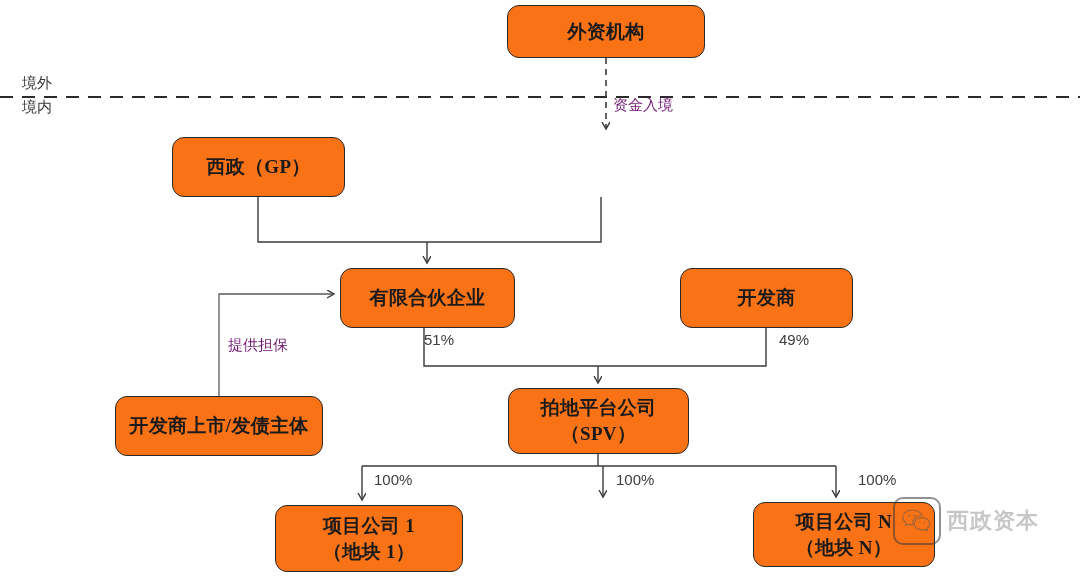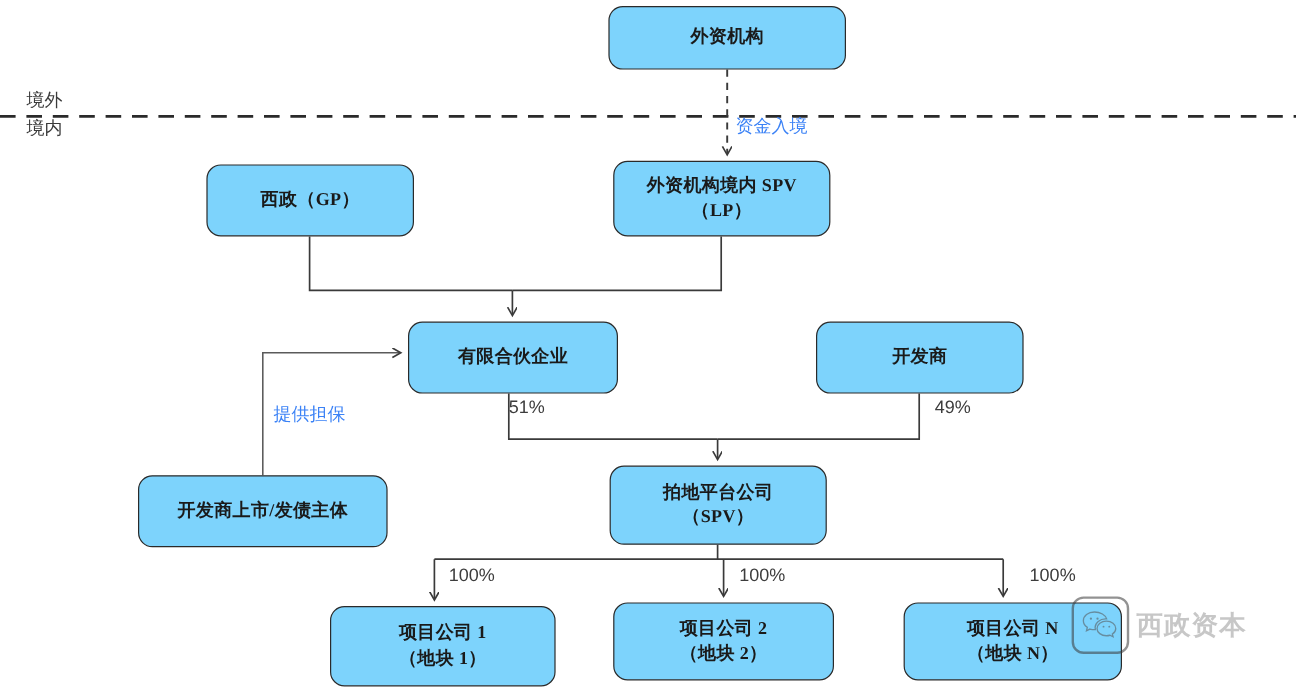--- a/index.html
+++ b/index.html
@@ -23,29 +23,29 @@
     top: 0;
     width: 1080px;
     height: 582px;
     pointer-events: none;
   }
   .node {
     position: absolute;
     box-sizing: border-box;
     border: 1.6px solid #2a2a2a;
     border-radius: 12px;
-    background: #7dd3fc;
+    background: #f97316;
     display: flex;
     flex-direction: column;
     align-items: center;
     justify-content: center;
     text-align: center;
     color: #1a1a1a;
     font-weight: bold;
-    font-size: 15px;
+    font-size: 19px;
     line-height: 1.35;
     font-family: "Liberation Serif", "DejaVu Serif", serif;
     letter-spacing: 0.3px;
   }
   .node .line2 {
     display: block;
   }
   .edge-label {
     position: absolute;
     font-family: "Liberation Sans", "DejaVu Sans", sans-serif;
@@ -57,21 +57,21 @@
     position: absolute;
     font-family: "Liberation Serif", "DejaVu Serif", serif;
     font-size: 15px;
     color: #3a3a3a;
     white-space: nowrap;
   }
   .cn-label {
     position: absolute;
     font-family: "Liberation Serif", "DejaVu Serif", serif;
     font-size: 15px;
-    color: #3b82f6;
+    color: #701a75;
     white-space: nowrap;
   }
   
   .watermark {
     position: absolute;
     display: flex;
     align-items: center;
     gap: 6px;
     opacity: 0.55;
   }
@@ -132,24 +132,20 @@
   <div class="boundary-label" style="left:22px; top:98px;">境内</div>
 
   <div class="node" style="left:507px; top:5px; width:198px; height:53px;">
     <span>外资机构</span>
   </div>
 
   <div class="node" style="left:172px; top:137px; width:173px; height:60px;">
     <span>西政（GP）</span>
   </div>
 
-  <div class="node" style="left:511px; top:134px; width:181px; height:63px;">
-    <span>外资机构境内 SPV</span>
-    <span class="line2">（LP）</span>
-  </div>
 
   <div class="node" style="left:340px; top:268px; width:175px; height:60px;">
     <span>有限合伙企业</span>
   </div>
 
   <div class="node" style="left:680px; top:268px; width:173px; height:60px;">
     <span>开发商</span>
   </div>
 
   <div class="node" style="left:508px; top:388px; width:181px; height:66px;">
@@ -159,24 +155,20 @@
 
   <div class="node" style="left:115px; top:396px; width:208px; height:60px;">
     <span>开发商上市/发债主体</span>
   </div>
 
   <div class="node" style="left:275px; top:505px; width:188px; height:67px;">
     <span>项目公司 1</span>
     <span class="line2">（地块 1）</span>
   </div>
 
-  <div class="node" style="left:511px; top:502px; width:184px; height:65px;">
-    <span>项目公司 2</span>
-    <span class="line2">（地块 2）</span>
-  </div>
 
   <div class="node" style="left:753px; top:502px; width:182px; height:65px;">
     <span>项目公司 N</span>
     <span class="line2">（地块 N）</span>
   </div>
 
   <div class="cn-label" style="left:613px; top:96px;">资金入境</div>
   <div class="cn-label" style="left:228px; top:336px;">提供担保</div>
   <div class="edge-label" style="left:424px; top:331px;">51%</div>
   <div class="edge-label" style="left:768px; top:331px;margin-left:11px;">49%</div>

